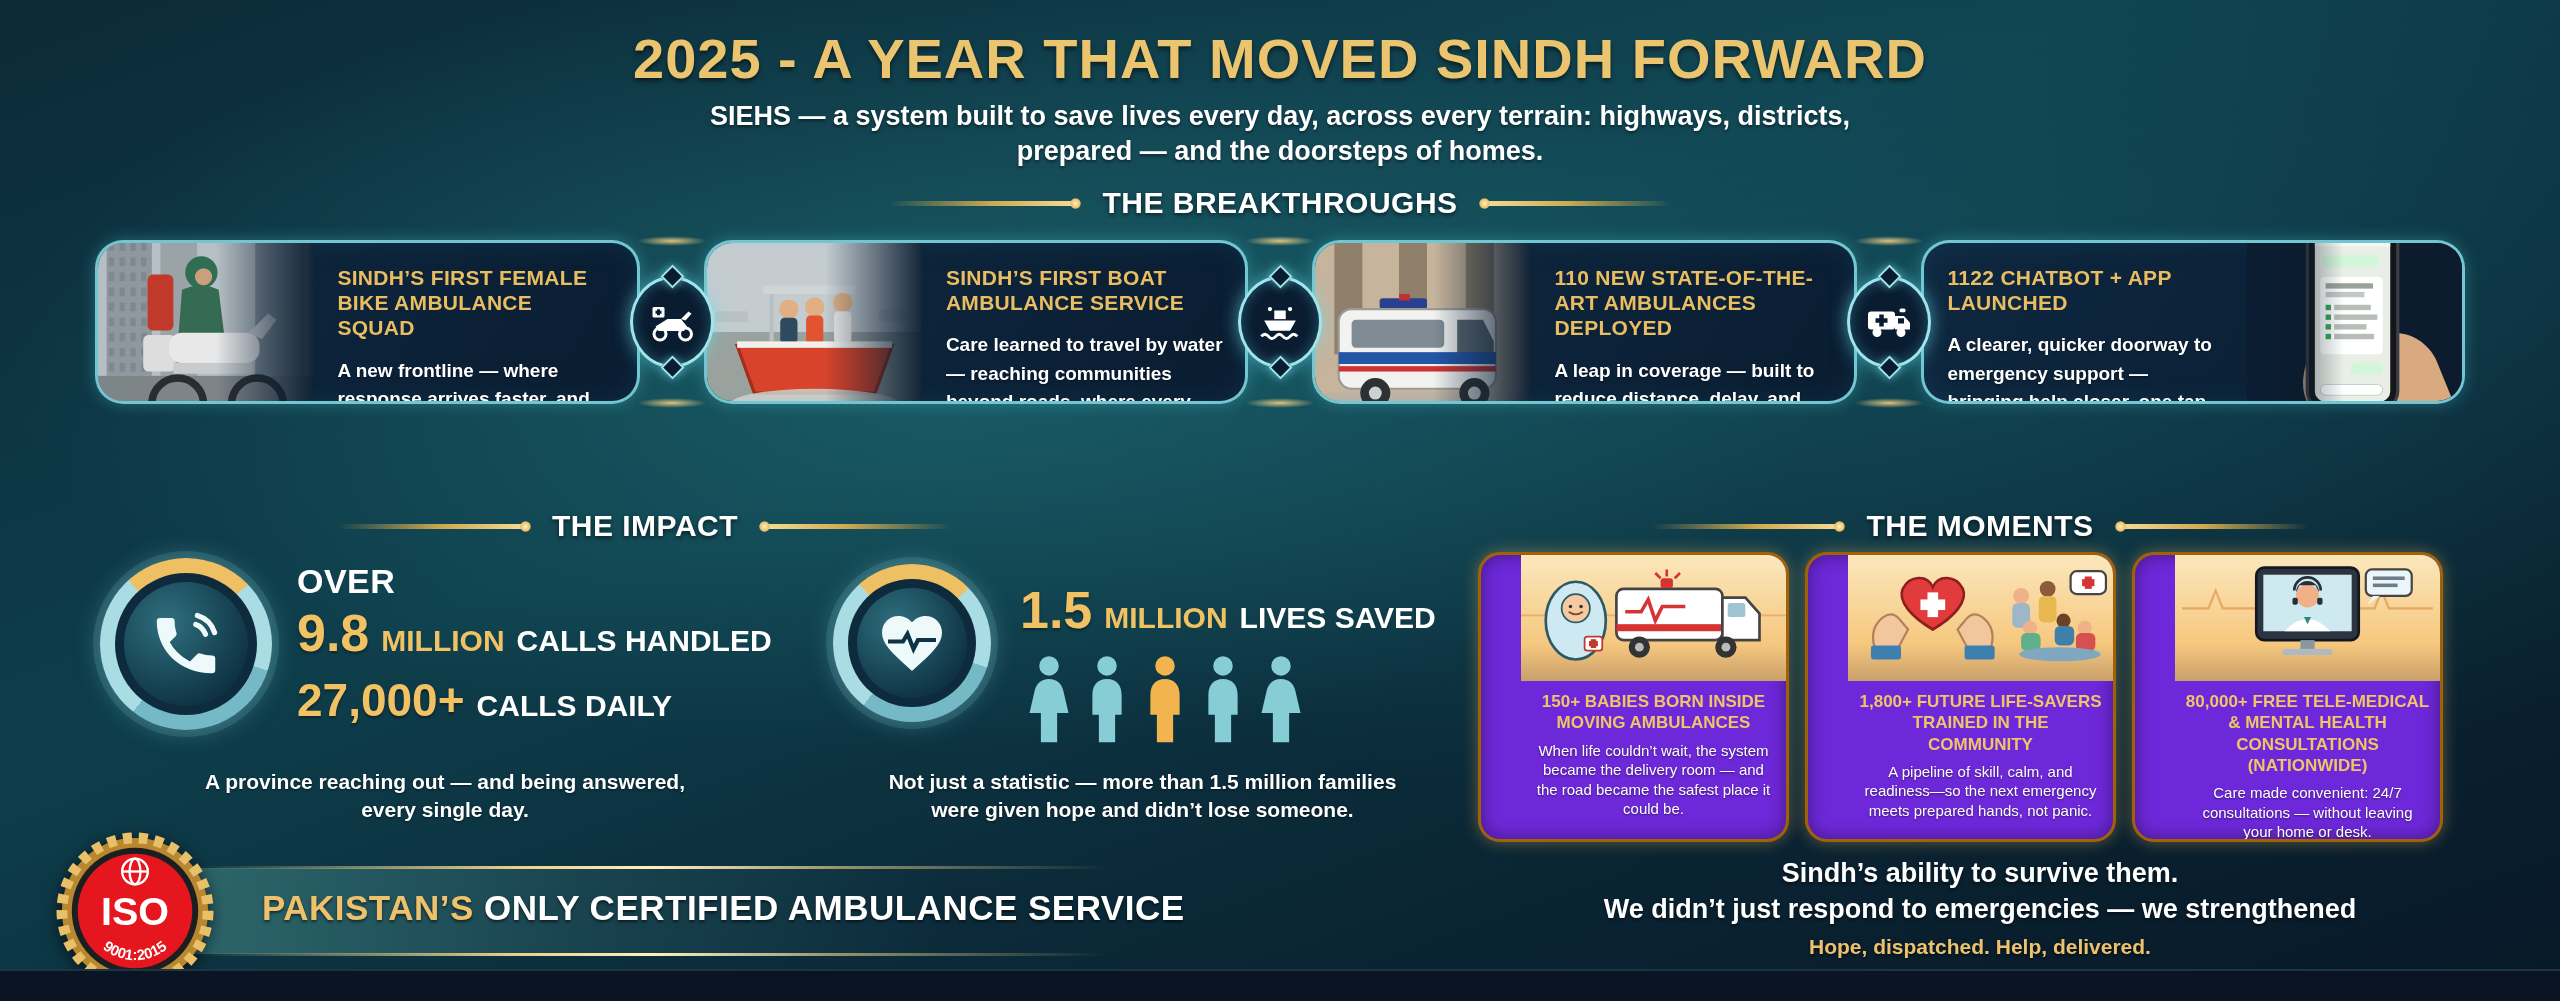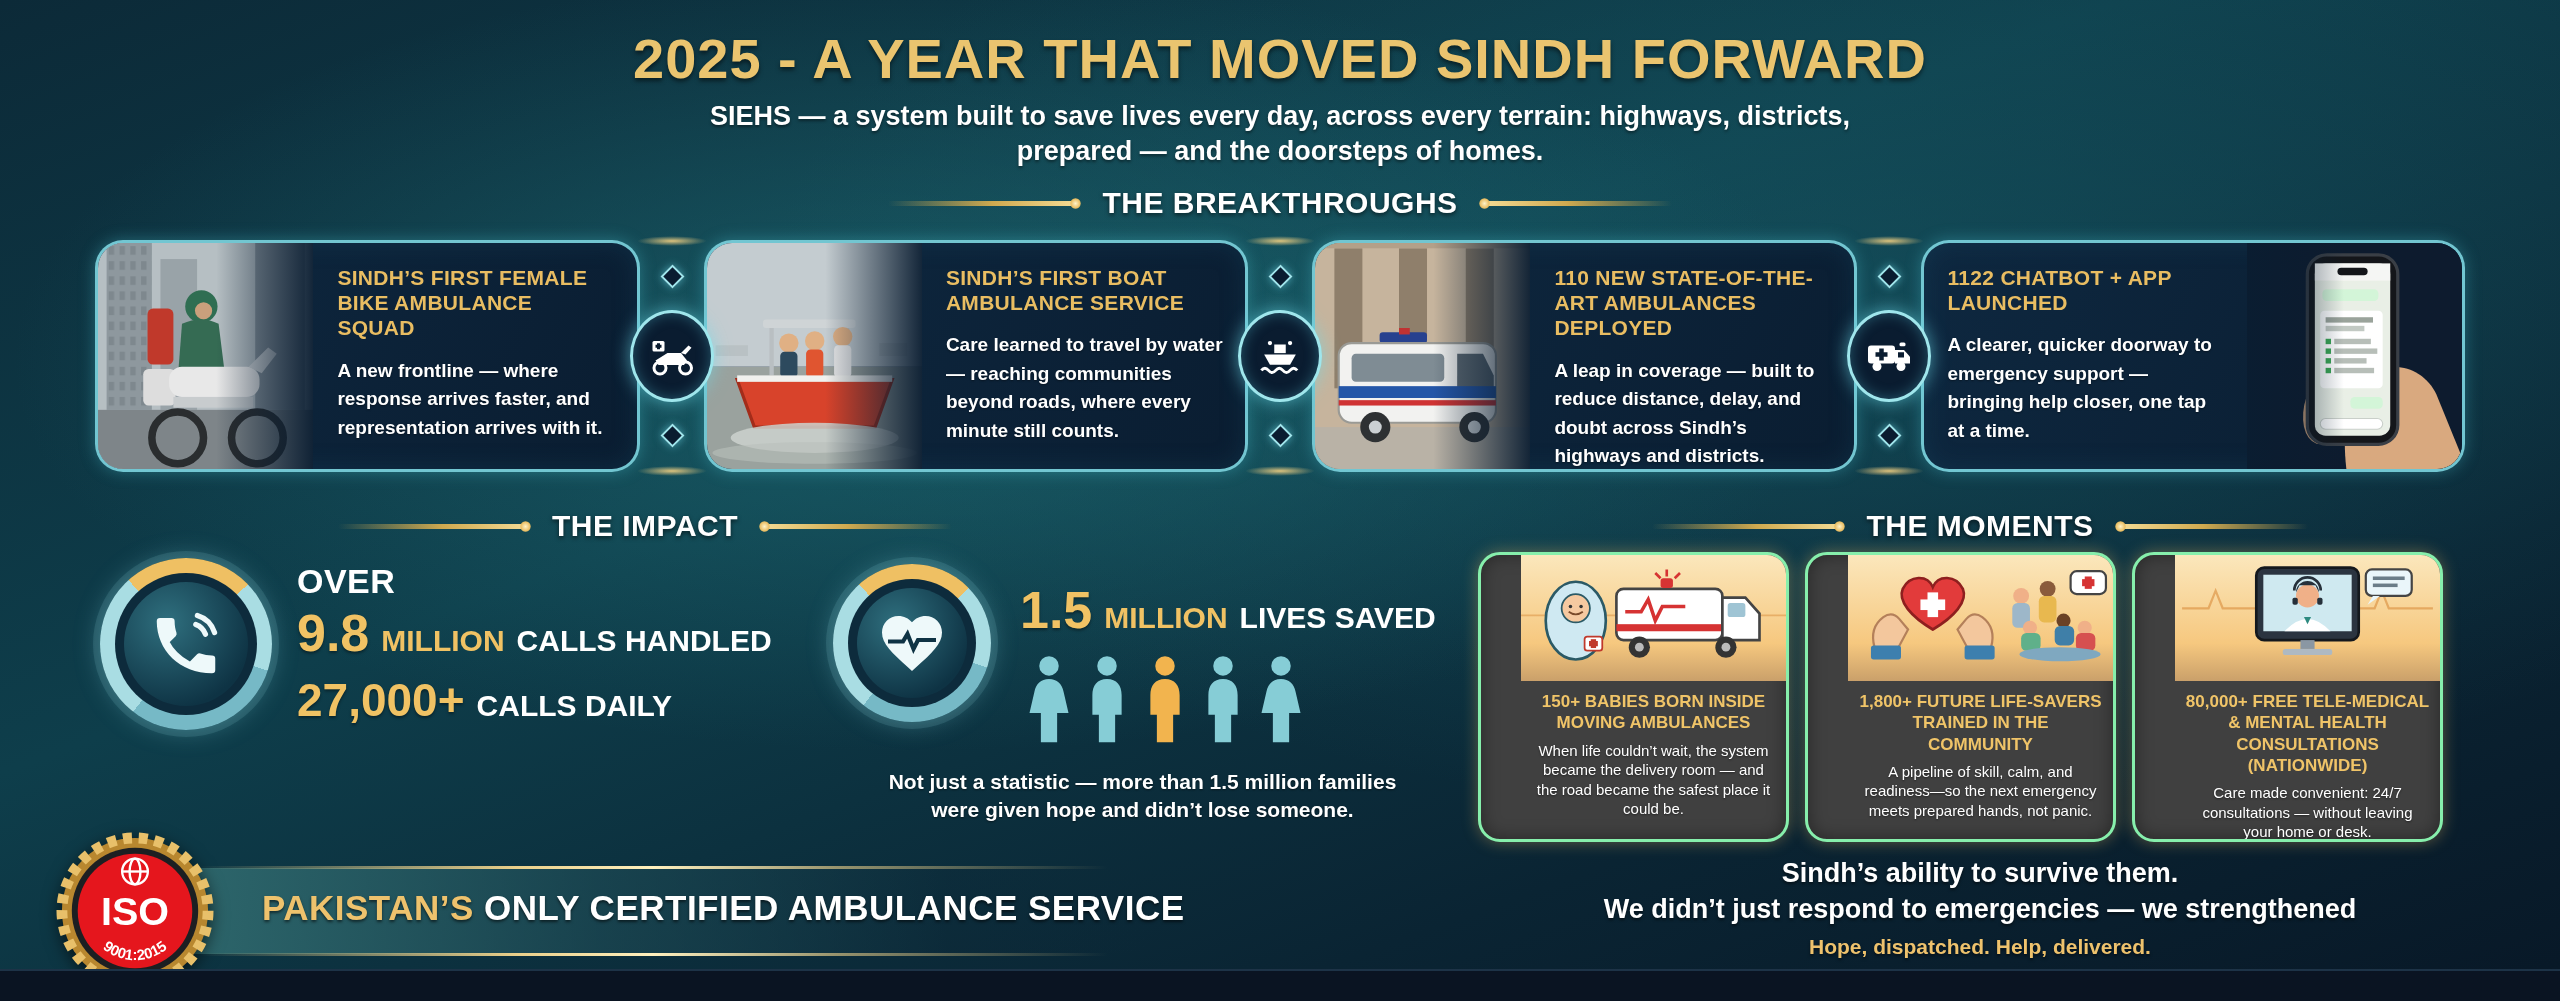--- a/index.html
+++ b/index.html
@@ -21,21 +21,21 @@
   .hline{position:relative;width:190px;height:5px;border-radius:3px;
     background:linear-gradient(90deg,transparent,#cfa94f 55%,#f6dd96);}
   .hline.r{transform:scaleX(-1);}
   .hline::after{content:"";position:absolute;right:-3px;top:-3px;width:11px;height:11px;border-radius:50%;
     background:radial-gradient(circle,#fff3c8,#e9bd62 60%,transparent 75%);}
   .bt-head{top:186px;left:0;right:0;}
   .impact-head{top:509px;left:300px;width:690px;}
   .moments-head{top:509px;left:1590px;width:780px;}
 
   
-  .b-row{position:absolute;top:240px;left:95px;right:95px;height:232px;display:flex;align-items:stretch;justify-content:space-between;}
+  .b-row{position:absolute;top:240px;left:95px;right:95px;height:164px;display:flex;align-items:stretch;justify-content:space-between;}
   .b-card{flex:1;display:flex;min-width:0;border-radius:28px;border:3px solid rgba(125,216,226,.9);
     background:linear-gradient(120deg,#0e2840,#0a1d31);overflow:hidden;position:relative;
     box-shadow:0 0 16px rgba(80,200,215,.35), inset 0 0 24px rgba(25,80,105,.3);}
   .b-card.reverse{flex-direction:row-reverse;}
   .b-photo{width:40%;position:relative;overflow:hidden;}
   .b-photo svg{display:block;width:100%;height:100%;}
   .b-photo::after{content:"";position:absolute;inset:0;background:linear-gradient(90deg,transparent 55%,rgba(10,29,49,.95));}
   .b-card.reverse .b-photo::after{background:linear-gradient(270deg,transparent 55%,rgba(10,29,49,.95));}
   .b-text{flex:1;padding:22px 22px 16px 24px;min-width:0;}
   .b-title{color:#e9bd62;font-size:21px;font-weight:bold;line-height:1.2;letter-spacing:.3px;}
@@ -71,21 +71,21 @@
   .num{color:#f0c264;font-weight:bold;text-shadow:0 2px 3px rgba(0,0,0,.4);}
   .num.xl{font-size:52px;} .num.lg{font-size:46px;}
   .unit{color:#f0c264;font-size:30px;font-weight:bold;}
   .lbl{color:#fff;font-size:30px;font-weight:bold;}
   .people{position:absolute;left:208px;top:96px;display:flex;align-items:flex-end;gap:6px;}
   .caption{position:absolute;left:0;right:0;top:212px;text-align:center;color:#fff;
     font-size:21px;font-weight:bold;line-height:1.35;text-shadow:0 1px 2px rgba(0,0,0,.5);}
 
   
   .m-row{position:absolute;top:552px;left:1478px;width:965px;height:290px;display:flex;gap:16px;}
-  .m-card{flex:1;min-width:0;border-radius:22px;border:3px solid #86efac;background:#404040;overflow:hidden;
+  .m-card{flex:1;min-width:0;border-radius:22px;border:3px solid #a16207;background:#6d28d9;overflow:hidden;
     box-shadow:0 0 16px rgba(230,180,90,.4), inset 0 0 18px rgba(0,0,0,.4);display:flex;flex-direction:column;padding-left:40px;}
   .m-illus{height:126px;position:relative;flex:none;
     background:linear-gradient(180deg,#fbe7bc,#f6c87f 70%,#caa06a);}
   .m-illus svg{display:block;width:100%;height:100%;}
   .m-title{color:#f0c468;font-size:17px;font-weight:bold;text-align:center;line-height:1.25;padding:10px 10px 0;}
   .m-body{color:#fff;font-size:15px;text-align:center;line-height:1.3;padding:7px 12px 8px;text-shadow:0 1px 2px rgba(0,0,0,.5);}
 
   
   .cert-banner{position:absolute;top:868px;left:148px;width:1000px;height:86px;border-radius:8px;
     background:linear-gradient(90deg,rgba(49,108,112,.95),rgba(32,78,88,.6) 45%,rgba(16,42,58,.2) 80%,transparent);}
@@ -315,20 +315,24 @@
     <div class="stat-line">
       <span class="num xl">9.8</span>
       <span class="unit">MILLION</span>
       <span class="lbl">CALLS HANDLED</span>
     </div>
     <div class="stat-line" style="margin-top:10px;">
       <span class="num lg">27,000+</span>
       <span class="lbl">CALLS DAILY</span>
     </div>
   </div>
+  <div class="caption">
+    <div>A province reaching out — and being answered,</div>
+    <div>every single day.</div>
+  </div>
 </div>
 
 <div class="impact-lives">
   <div class="ring">
     <div class="arc"></div>
     <div class="inner">
       <svg width="72" height="72" viewBox="0 0 24 24">
         <path d="M12 21.35l-1.45-1.32C5.4 15.36 2 12.28 2 8.5 2 5.42 4.42 3 7.5 3c1.74 0 3.41.81 4.5 2.09C13.09 3.81 14.76 3 16.5 3 19.58 3 22 5.42 22 8.5c0 3.78-3.4 6.86-8.55 11.54L12 21.35z" fill="#eef9fa"></path>
         <polyline points="4,11.5 9,11.5 10.5,9 12.5,14 14,11 20,11" fill="none" stroke="#0e3344" stroke-width="1.4"></polyline>
       </svg>

